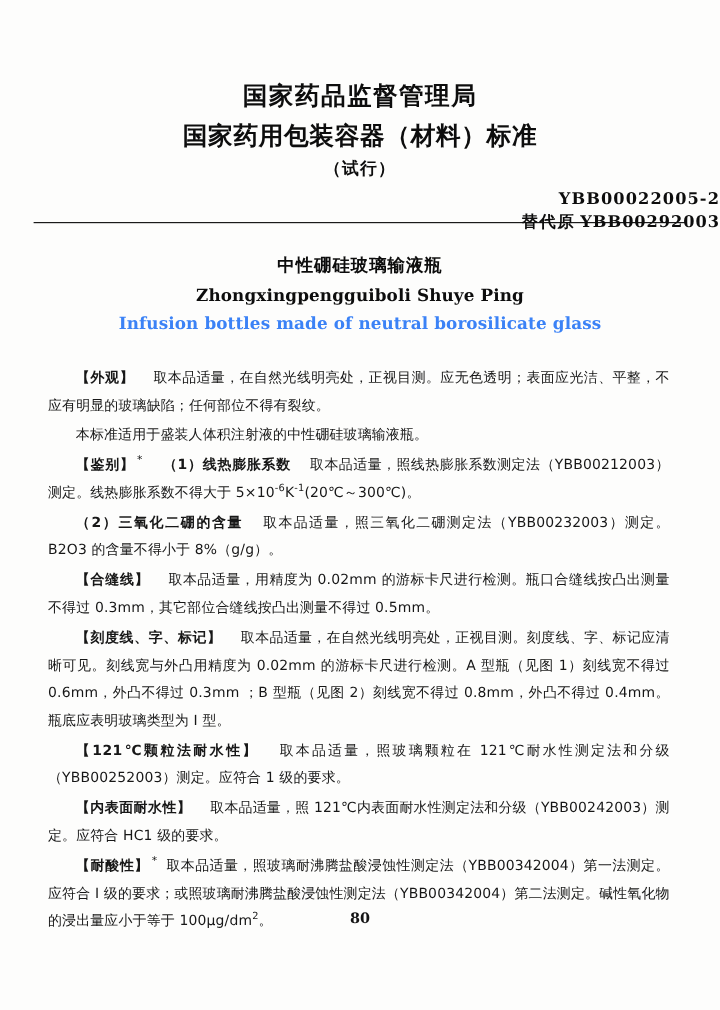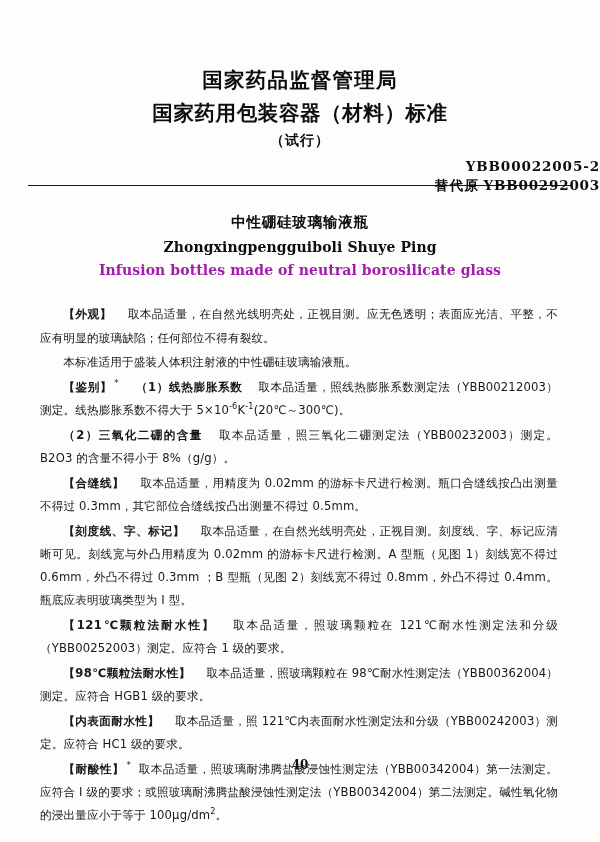--- a/index.html
+++ b/index.html
@@ -107,21 +107,21 @@
     margin-top: 2px;
     color: #0d0d0d;
   }
   .title-en {
     font-family: "DejaVu Serif", "Liberation Serif", serif;
     font-weight: bold;
     font-size: 14px;
     letter-spacing: 0.1px;
     line-height: 1.6;
     margin-top: 1px;
-    color: #a21caf;
+    color: #3b82f6;
   }
 
   
   .body-text {
     margin: 22px 42px 0 40px;
   }
   .para {
     font-size: 11.6px;
     line-height: 23.2px;
     text-align: justify;
@@ -198,23 +198,22 @@
     <p class="para indent"><span class="lead">【鉴别】</span><sup class="ast">*</sup><span class="gap"></span><span class="lead">（1）线热膨胀系数</span><span class="gap"></span><span>取本品适量，照线热膨胀系数测定法（YBB00212003）测定。线热膨胀系数不得大于 5×10</span><sup class="num">-6</sup><span>K</span><sup class="num">-1</sup><span>(20℃～300℃)。</span></p>
 
     <p class="para indent"><span class="lead">（2）三氧化二硼的含量</span><span class="gap"></span><span>取本品适量，照三氧化二硼测定法（YBB00232003）测定。 B2O3 的含量不得小于 8%（g/g）。</span></p>
 
     <p class="para indent"><span class="lead">【合缝线】</span><span class="gap"></span><span>取本品适量，用精度为 0.02mm 的游标卡尺进行检测。瓶口合缝线按凸出测量不得过 0.3mm，其它部位合缝线按凸出测量不得过 0.5mm。</span></p>
 
     <p class="para indent"><span class="lead">【刻度线、字、标记】</span><span class="gap"></span><span>取本品适量，在自然光线明亮处，正视目测。刻度线、字、标记应清晰可见。刻线宽与外凸用精度为 0.02mm 的游标卡尺进行检测。A 型瓶（见图 1）刻线宽不得过 0.6mm，外凸不得过 0.3mm ；B 型瓶（见图 2）刻线宽不得过 0.8mm，外凸不得过 0.4mm。瓶底应表明玻璃类型为 I 型。</span></p>
 
     <p class="para indent"><span class="lead">【121℃颗粒法耐水性】</span><span class="gap"></span><span>取本品适量，照玻璃颗粒在 121℃耐水性测定法和分级（YBB00252003）测定。应符合 1 级的要求。</span></p>
 
-    <p class="para indent"><span class="lead">【98℃颗粒法耐水性】</span><span class="gap"></span><span>取本品适量，照玻璃颗粒在 98℃耐水性测定法（YBB00362004）测定。应符合 HGB1 级的要求。</span></p>
 
     <p class="para indent"><span class="lead">【内表面耐水性】</span><span class="gap"></span><span>取本品适量，照 121℃内表面耐水性测定法和分级（YBB00242003）测定。应符合 HC1 级的要求。</span></p>
 
     <p class="para indent"><span class="lead">【耐酸性】</span><sup class="ast">*</sup><span class="gap-sm"></span><span>取本品适量，照玻璃耐沸腾盐酸浸蚀性测定法（YBB00342004）第一法测定。应符合 I 级的要求；或照玻璃耐沸腾盐酸浸蚀性测定法（YBB00342004）第二法测定。碱性氧化物的浸出量应小于等于 100μg/dm</span><sup class="num">2</sup><span>。</span></p>
 
   </div>
 
-  <div class="page-number">40</div>
+  <div class="page-number">80</div>
 
 </div>
 
 </body></html>

